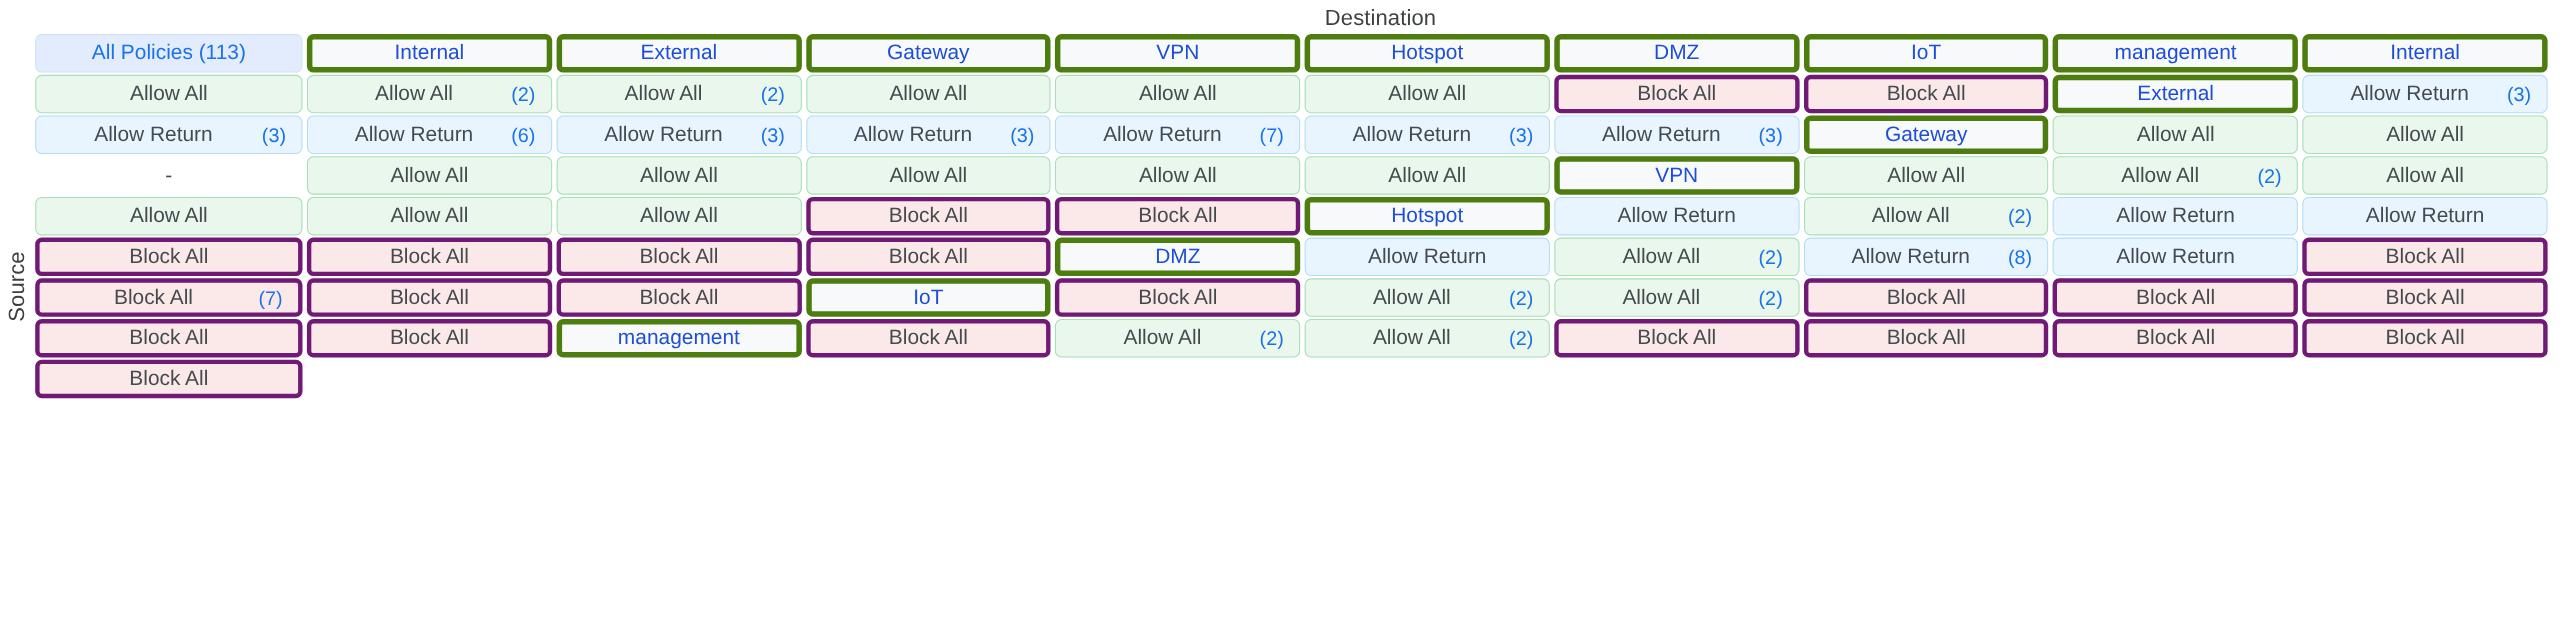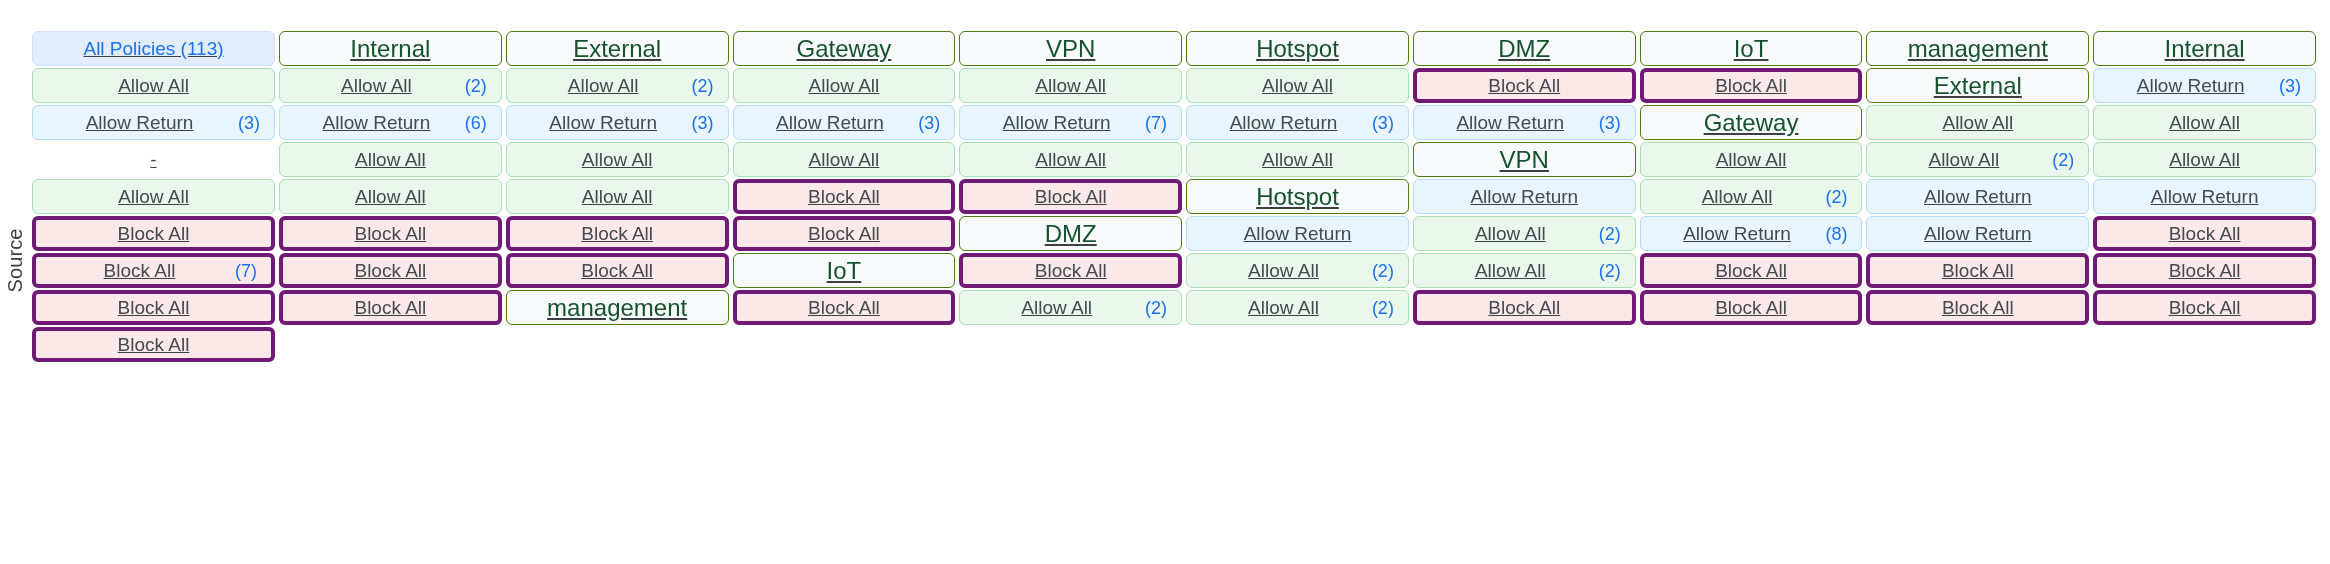--- a/index.html
+++ b/index.html
@@ -54,21 +54,20 @@
   .matrix {
     position: absolute;
     left: 30px;
     top: 30px;
     width: 2288px;
     display: grid;
     grid-template-columns: 247px repeat(9, 1fr);
     grid-auto-rows: 37px;
     row-gap: 0px;
     column-gap: 0px;
-    text-decoration: underline;
   }
 
   .cell {
     margin: 1px 2px;
     border-radius: 6px;
     display: flex;
     align-items: center;
     justify-content: center;
     position: relative;
     font-size: 19px;
@@ -81,23 +80,23 @@
   .cell.corner {
     background: #e3ecfd;
     color: #1a73e8;
     border: 1px solid #d3e0fb;
     font-size: 19px;
   }
 
   
   .cell.hdr {
     background: #f8f9fa;
-    border: 1px solid #4d7c0f;
-    color: #14532d;
-    font-size: 24px;
+    border: 5px solid #4d7c0f;
+    color: #1d4ed8;
+    font-size: 19px;
   }
 
   
   .cell.val {
     font-size: 19px;
     color: #454a4f;
   }
   .cell.val .lbl { display: inline-block; }
   .cell.val .cnt {
     position: absolute;
@@ -135,20 +134,21 @@
     bottom: 0;
     height: 1px;
     background: #ffffff;
   }
 </style>
 </head>
 <body>
 
 <div id="app">
 
+  <div class="dest-caption">Destination</div>
 
   <div class="src-caption">
     <span>Source</span>
   </div>
 
   <div class="matrix" id="matrix">
       <div class="cell corner">All Policies (113)</div>
       <div class="cell hdr">Internal</div>
       <div class="cell hdr">External</div>
       <div class="cell hdr">Gateway</div>

